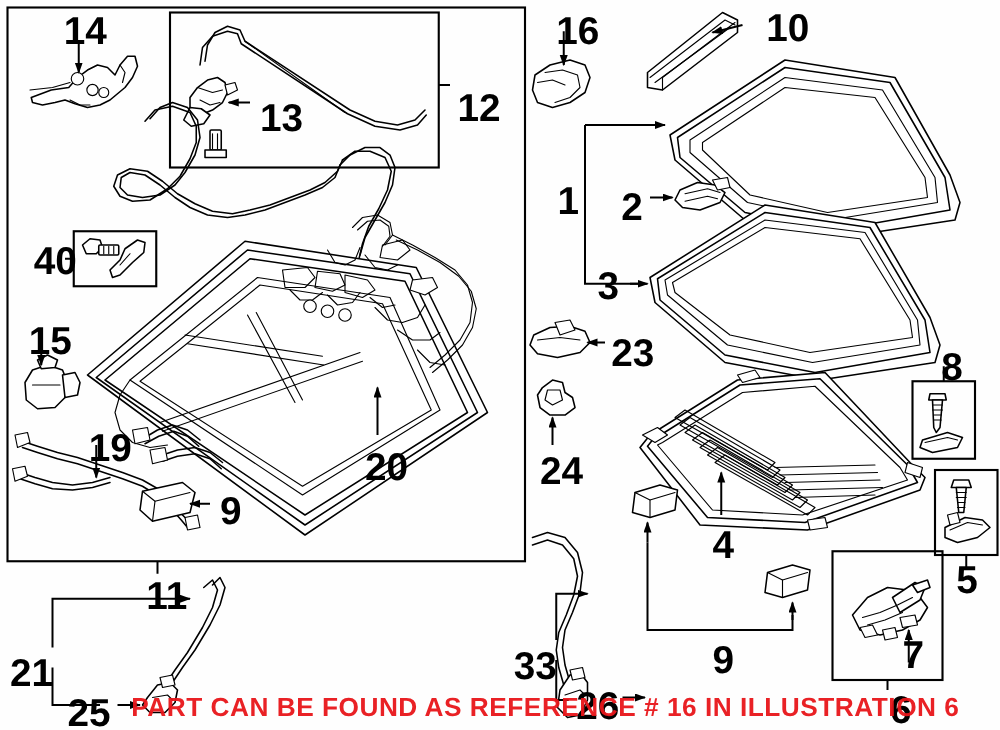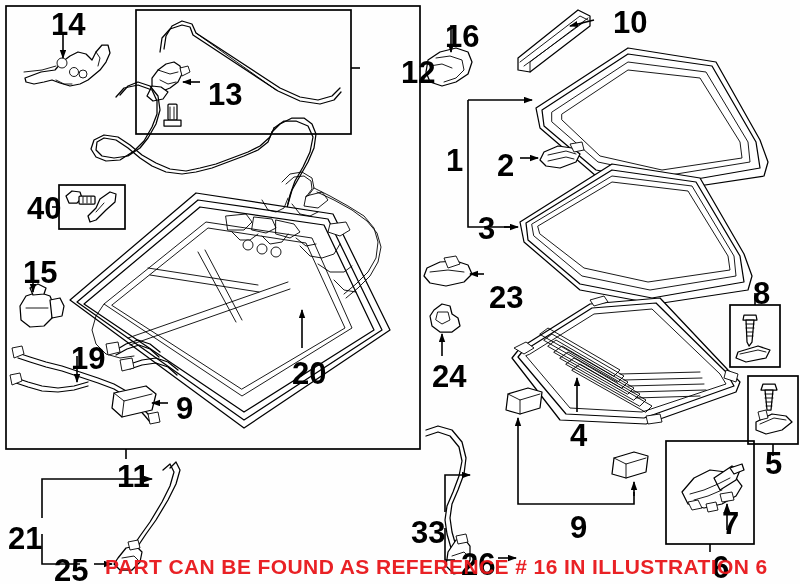--- a/index.html
+++ b/index.html
@@ -366,30 +366,30 @@
       <path class="fillw-t" d="M456,536 L466,534 L468,542 L458,544 Z"></path>
 
       <path class="lead" d="M445,512 L445,475 L470,475" marker-end="url(#arrow)"></path>
       <path class="lead" d="M445,528 L445,560 L455,560"></path>
       <path class="lead" d="M498,558 L516,558" marker-end="url(#arrow)"></path>
     </g>
 
   </svg>
 
   <div class="lbl lbl-lg" style="left:51px;top:9px;">14</div>
-  <div class="lbl lbl-lg" style="left:366px;top:57px;margin-left:35px;">12</div>
+  <div class="lbl lbl-lg" style="left:366px;top:71px;">12</div>
   <div class="lbl lbl-lg" style="left:208px;top:79px;">13</div>
-  <div class="lbl lbl-lg" style="left:445px;top:21px;">16</div>
+  <div class="lbl lbl-lg" style="left:445px;top:9px;">16</div>
   <div class="lbl lbl-lg" style="left:613px;top:7px;">10</div>
   <div class="lbl lbl-lg" style="left:446px;top:145px;">1</div>
   <div class="lbl lbl-lg" style="left:497px;top:150px;">2</div>
   <div class="lbl lbl-lg" style="left:478px;top:213px;">3</div>
   <div class="lbl lbl-lg" style="left:27px;top:193px;">40</div>
   <div class="lbl lbl-lg" style="left:23px;top:257px;">15</div>
-  <div class="lbl lbl-lg" style="left:489px;top:282px;">23</div>
+  <div class="lbl lbl-lg" style="left:489px;top:267px;">23</div>
   <div class="lbl lbl-lg" style="left:753px;top:278px;">8</div>
   <div class="lbl lbl-lg" style="left:71px;top:343px;">19</div>
   <div class="lbl lbl-lg" style="left:292px;top:358px;">20</div>
   <div class="lbl lbl-lg" style="left:432px;top:361px;">24</div>
   <div class="lbl lbl-lg" style="left:176px;top:393px;">9</div>
   <div class="lbl lbl-lg" style="left:570px;top:420px;">4</div>
   <div class="lbl lbl-lg" style="left:765px;top:448px;">5</div>
   <div class="lbl lbl-lg" style="left:117px;top:461px;">11</div>
   <div class="lbl lbl-lg" style="left:722px;top:508px;">7</div>
   <div class="lbl lbl-lg" style="left:570px;top:512px;">9</div>

